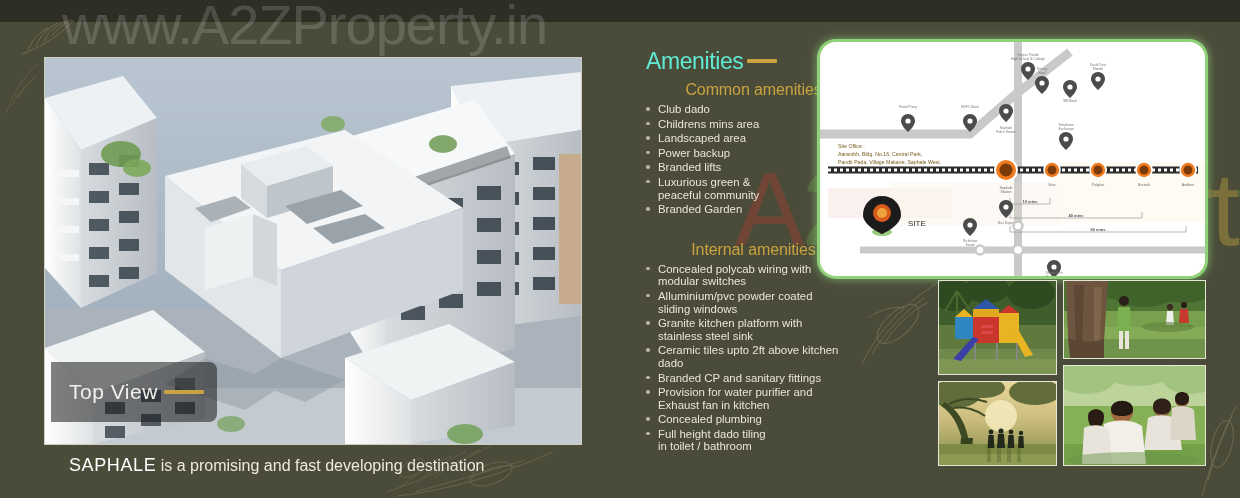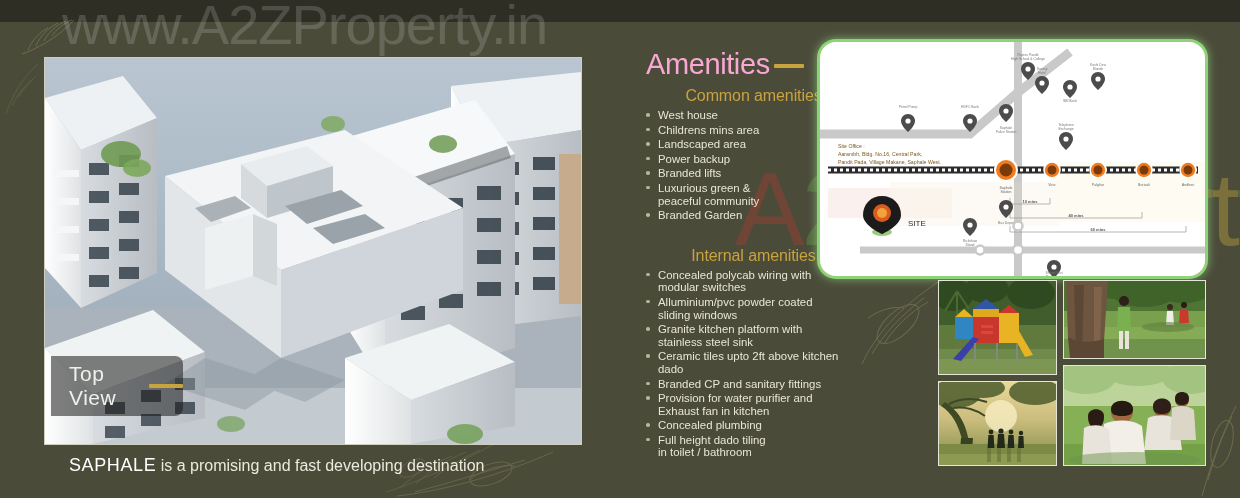--- a/index.html
+++ b/index.html
@@ -41,21 +41,21 @@
   .leaf{position:absolute;pointer-events:none;opacity:.5;}
   
   .render-frame{
     position:absolute;left:44px;top:57px;width:536px;height:386px;
     border:1px solid #cfcfc0;
     background:#9fb0c0;
     overflow:hidden;
   }
   .render-img{position:absolute;left:0;top:0;width:536px;height:386px;}
   .topview-badge{
-    position:absolute;left:6px;bottom:28px;width:132px;height:60px;
+    position:absolute;left:6px;bottom:22px;width:166px;height:60px;
     background:rgba(25,25,25,0.55);
     border-radius:0 8px 8px 0;
     display:flex;align-items:center;
   }
   .topview-text{
     color:#f0f0ea;font-size:21px;margin-left:18px;font-weight:300;
     letter-spacing:.5px;
   }
   .gold-dash{
     display:inline-block;width:40px;height:4px;background:#c9a33f;
@@ -64,21 +64,21 @@
   .caption{
     position:absolute;left:69px;top:455px;
     color:#eceade;font-size:16px;font-weight:300;white-space:nowrap;
   }
   .caption b{font-weight:400;font-size:18px;letter-spacing:.6px;color:#fff;}
   
   .amen{
     position:absolute;left:646px;top:50px;width:215px;
   }
   .amen-title{
-    color:#f9a8d4;font-size:29px;font-weight:300;letter-spacing:-.4px;
+    color:#5eead4;font-size:23px;font-weight:300;letter-spacing:-.4px;
     line-height:1;margin:0 0 6px 0;
   }
   .amen-title .gold-dash{width:30px;height:4px;margin-left:4px;vertical-align:6px;}
   .sec-head{
     color:#c9a33f;font-size:16px;font-weight:400;margin:8px 0 4px 0;
     letter-spacing:-.1px;
     text-align:center;
   }
   ul.alist{list-style:none;margin:0;padding:0;}
   ul.alist li{
@@ -316,21 +316,21 @@
   <div class="caption">
     <b>SAPHALE</b><span> is a promising and fast developing destination</span>
   </div>
 
   <div class="amen">
     <div class="amen-title">
       <span>Amenities</span><span class="gold-dash"></span>
     </div>
     <div class="sec-head">Common amenities</div>
     <ul class="alist" id="common-list">
-        <li>West house</li>
+        <li>Club dado</li>
         <li>Childrens mins area</li>
         <li>Landscaped area</li>
         <li>Power backup</li>
         <li>Branded lifts</li>
         <li>Luxurious green &amp;<br>peaceful community</li>
         <li>Branded Garden</li>
       </ul>
     <div class="sec-head" style="margin-top:25px;">Internal amenities</div>
     <ul class="alist" id="internal-list">
         <li>Concealed polycab wiring with<br>modular switches</li>

